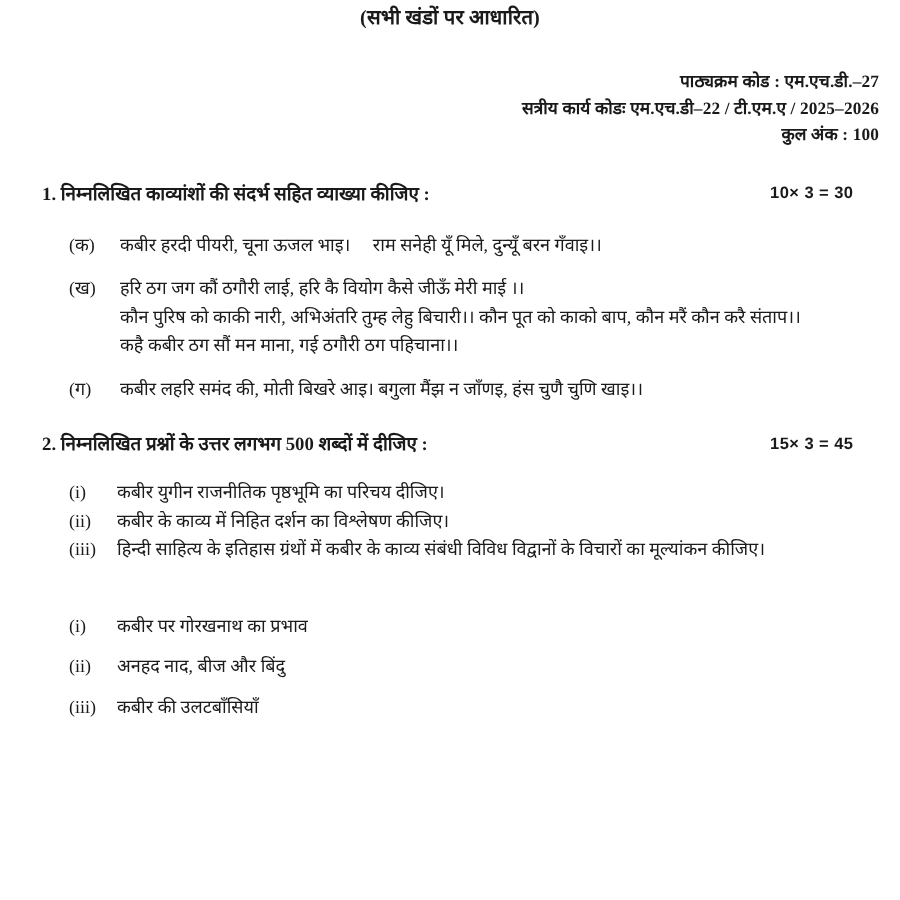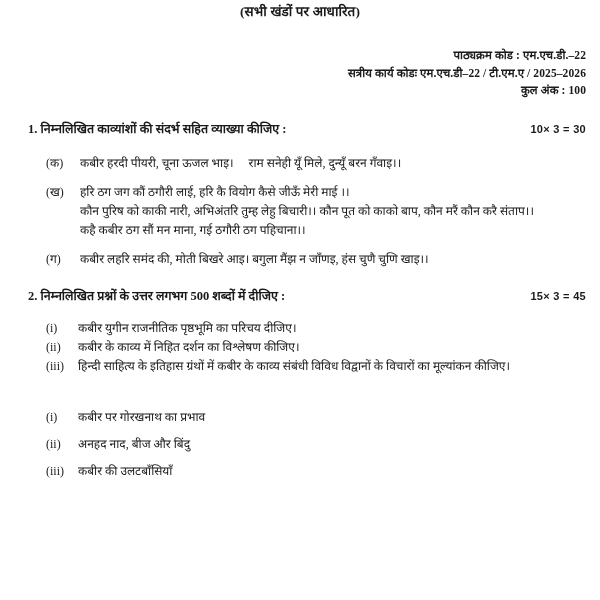--- a/index.html
+++ b/index.html
@@ -49,21 +49,21 @@
 
   
   .q-block { margin-top: 0; }
 
   .q-heading {
     display: flex;
     align-items: center;
     font-size: 12.5px;
     font-weight: 700;
     padding-left: 28px;
-    padding-right: 14px;
+    padding-right: 31px;
     line-height: 18px;
   }
   .q-heading .q-text { flex: 0 1 auto; }
   .q-heading .q-spacer { flex: 1 1 auto; }
   .q-heading .q-marks {
     flex: 0 0 auto;
     font-family: "Liberation Sans", sans-serif;
     font-size: 11px;
     font-weight: 700;
     white-space: nowrap;
@@ -120,21 +120,21 @@
   .gap-20 { height: 20px; }
 </style>
 </head>
 <body>
 
 <div class="page">
 
   <div class="subtitle-line">(सभी खंडों पर आधारित)</div>
 
   <div class="code-block">
-    <div>पाठ्यक्रम कोड : एम.एच.डी.–22</div>
+    <div>पाठ्यक्रम कोड : एम.एच.डी.–27</div>
     <div>सत्रीय कार्य कोडः एम.एच.डी–22 / टी.एम.ए / 2025–2026</div>
     <div>कुल अंक : 100</div>
   </div>
 
   <div class="gap-20"></div>
   <div class="q-block">
     <div class="q-heading">
       <span class="q-text">
         <span>1.</span>
         <span>निम्नलिखित काव्यांशों की संदर्भ सहित व्याख्या कीजिए :</span>

